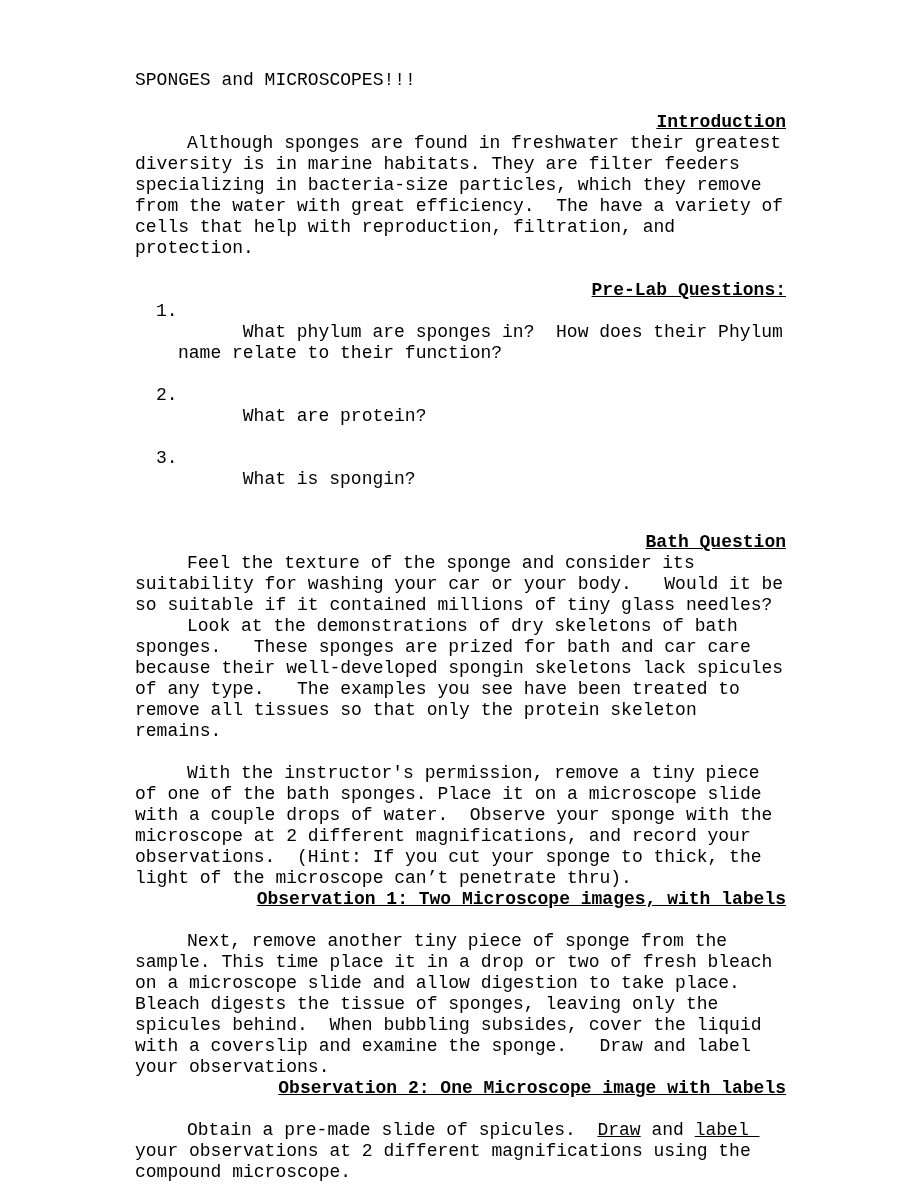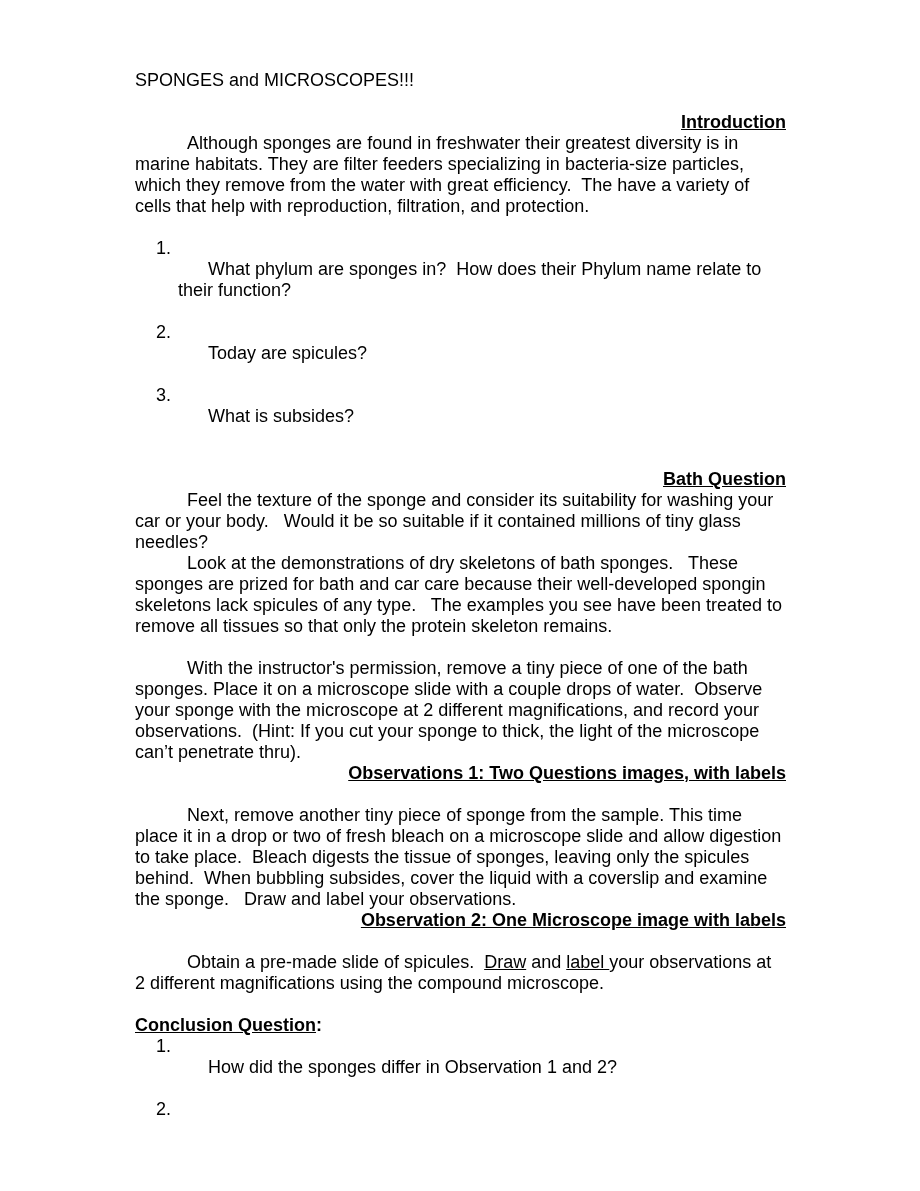--- a/index.html
+++ b/index.html
@@ -8,21 +8,21 @@
     background: #ffffff;
   }
   .page {
     position: relative;
     width: 920px;
     height: 1191px;
     box-sizing: border-box;
     padding: 70px 134px 0 135px;
     background: #ffffff;
     color: #000000;
-    font-family: Liberation Sans, sans-serif;
+    font-family: Liberation Mono, monospace;
     font-size: 18px;
     line-height: 21px;
     overflow: hidden;
   }
   .page p {
     margin: 0;
     white-space: pre-wrap;
   }
   .title {
     font-weight: normal;
@@ -57,40 +57,41 @@
 
 <div class="page">
 
   <p class="title">SPONGES and MICROSCOPES!!!</p>
   <div class="spacer"></div>
 
   <p class="heading">Introduction</p>
   <p class="indent">Although sponges are found in freshwater their greatest diversity is in marine habitats. They are filter feeders specializing in bacteria-size particles, which they remove from the water with great efficiency.  The have a variety of cells that help with reproduction, filtration, and protection.</p>
   <div class="spacer"></div>
 
+  <p class="heading">Pre-Lab Questions:</p>
   <div>
     <div class="list-item">
       <span class="num">1.</span><span>What phylum are sponges in?  How does their Phylum name relate to their function?</span>
     </div>
     <div class="list-item">
-      <span class="num">2.</span><span>Today are spicules?</span>
+      <span class="num">2.</span><span>What are protein?</span>
     </div>
     <div class="list-item">
-      <span class="num">3.</span><span>What is subsides?</span>
+      <span class="num">3.</span><span>What is spongin?</span>
     </div>
   </div>
   <div class="spacer"></div>
 
   <p class="heading">Bath Question</p>
   <p class="indent">Feel the texture of the sponge and consider its suitability for washing your car or your body.   Would it be so suitable if it contained millions of tiny glass needles?</p>
   <p class="indent">Look at the demonstrations of dry skeletons of bath sponges.   These sponges are prized for bath and car care because their well-developed spongin skeletons lack spicules of any type.   The examples you see have been treated to remove all tissues so that only the protein skeleton remains.</p>
   <div class="spacer"></div>
 
   <p class="indent">With the instructor's permission, remove a tiny piece of one of the bath sponges. Place it on a microscope slide with a couple drops of water.  Observe your sponge with the microscope at 2 different magnifications, and record your observations.  (Hint: If you cut your sponge to thick, the light of the microscope can’t penetrate thru).</p>
-  <p class="heading">Observations 1: Two Questions images, with labels</p>
+  <p class="heading">Observation 1: Two Microscope images, with labels</p>
   <div class="spacer"></div>
 
   <p class="indent">Next, remove another tiny piece of sponge from the sample. This time place it in a drop or two of fresh bleach on a microscope slide and allow digestion to take place.  Bleach digests the tissue of sponges, leaving only the spicules behind.  When bubbling subsides, cover the liquid with a coverslip and examine the sponge.   Draw and label your observations.</p>
   <p class="heading">Observation 2: One Microscope image with labels</p>
   <div class="spacer"></div>
 
   <p class="indent"><span>Obtain a pre-made slide of spicules.  </span><span style="text-decoration: underline;">Draw</span><span> and </span><span style="text-decoration: underline;">label </span><span>your observations at 2 different magnifications using the compound microscope.</span></p>
   <div class="spacer"></div>
 
   <p class="heading-rich"><span style="text-decoration: underline; font-weight: bold;">Conclusion Question</span><span style="font-weight: bold;">:</span></p>

